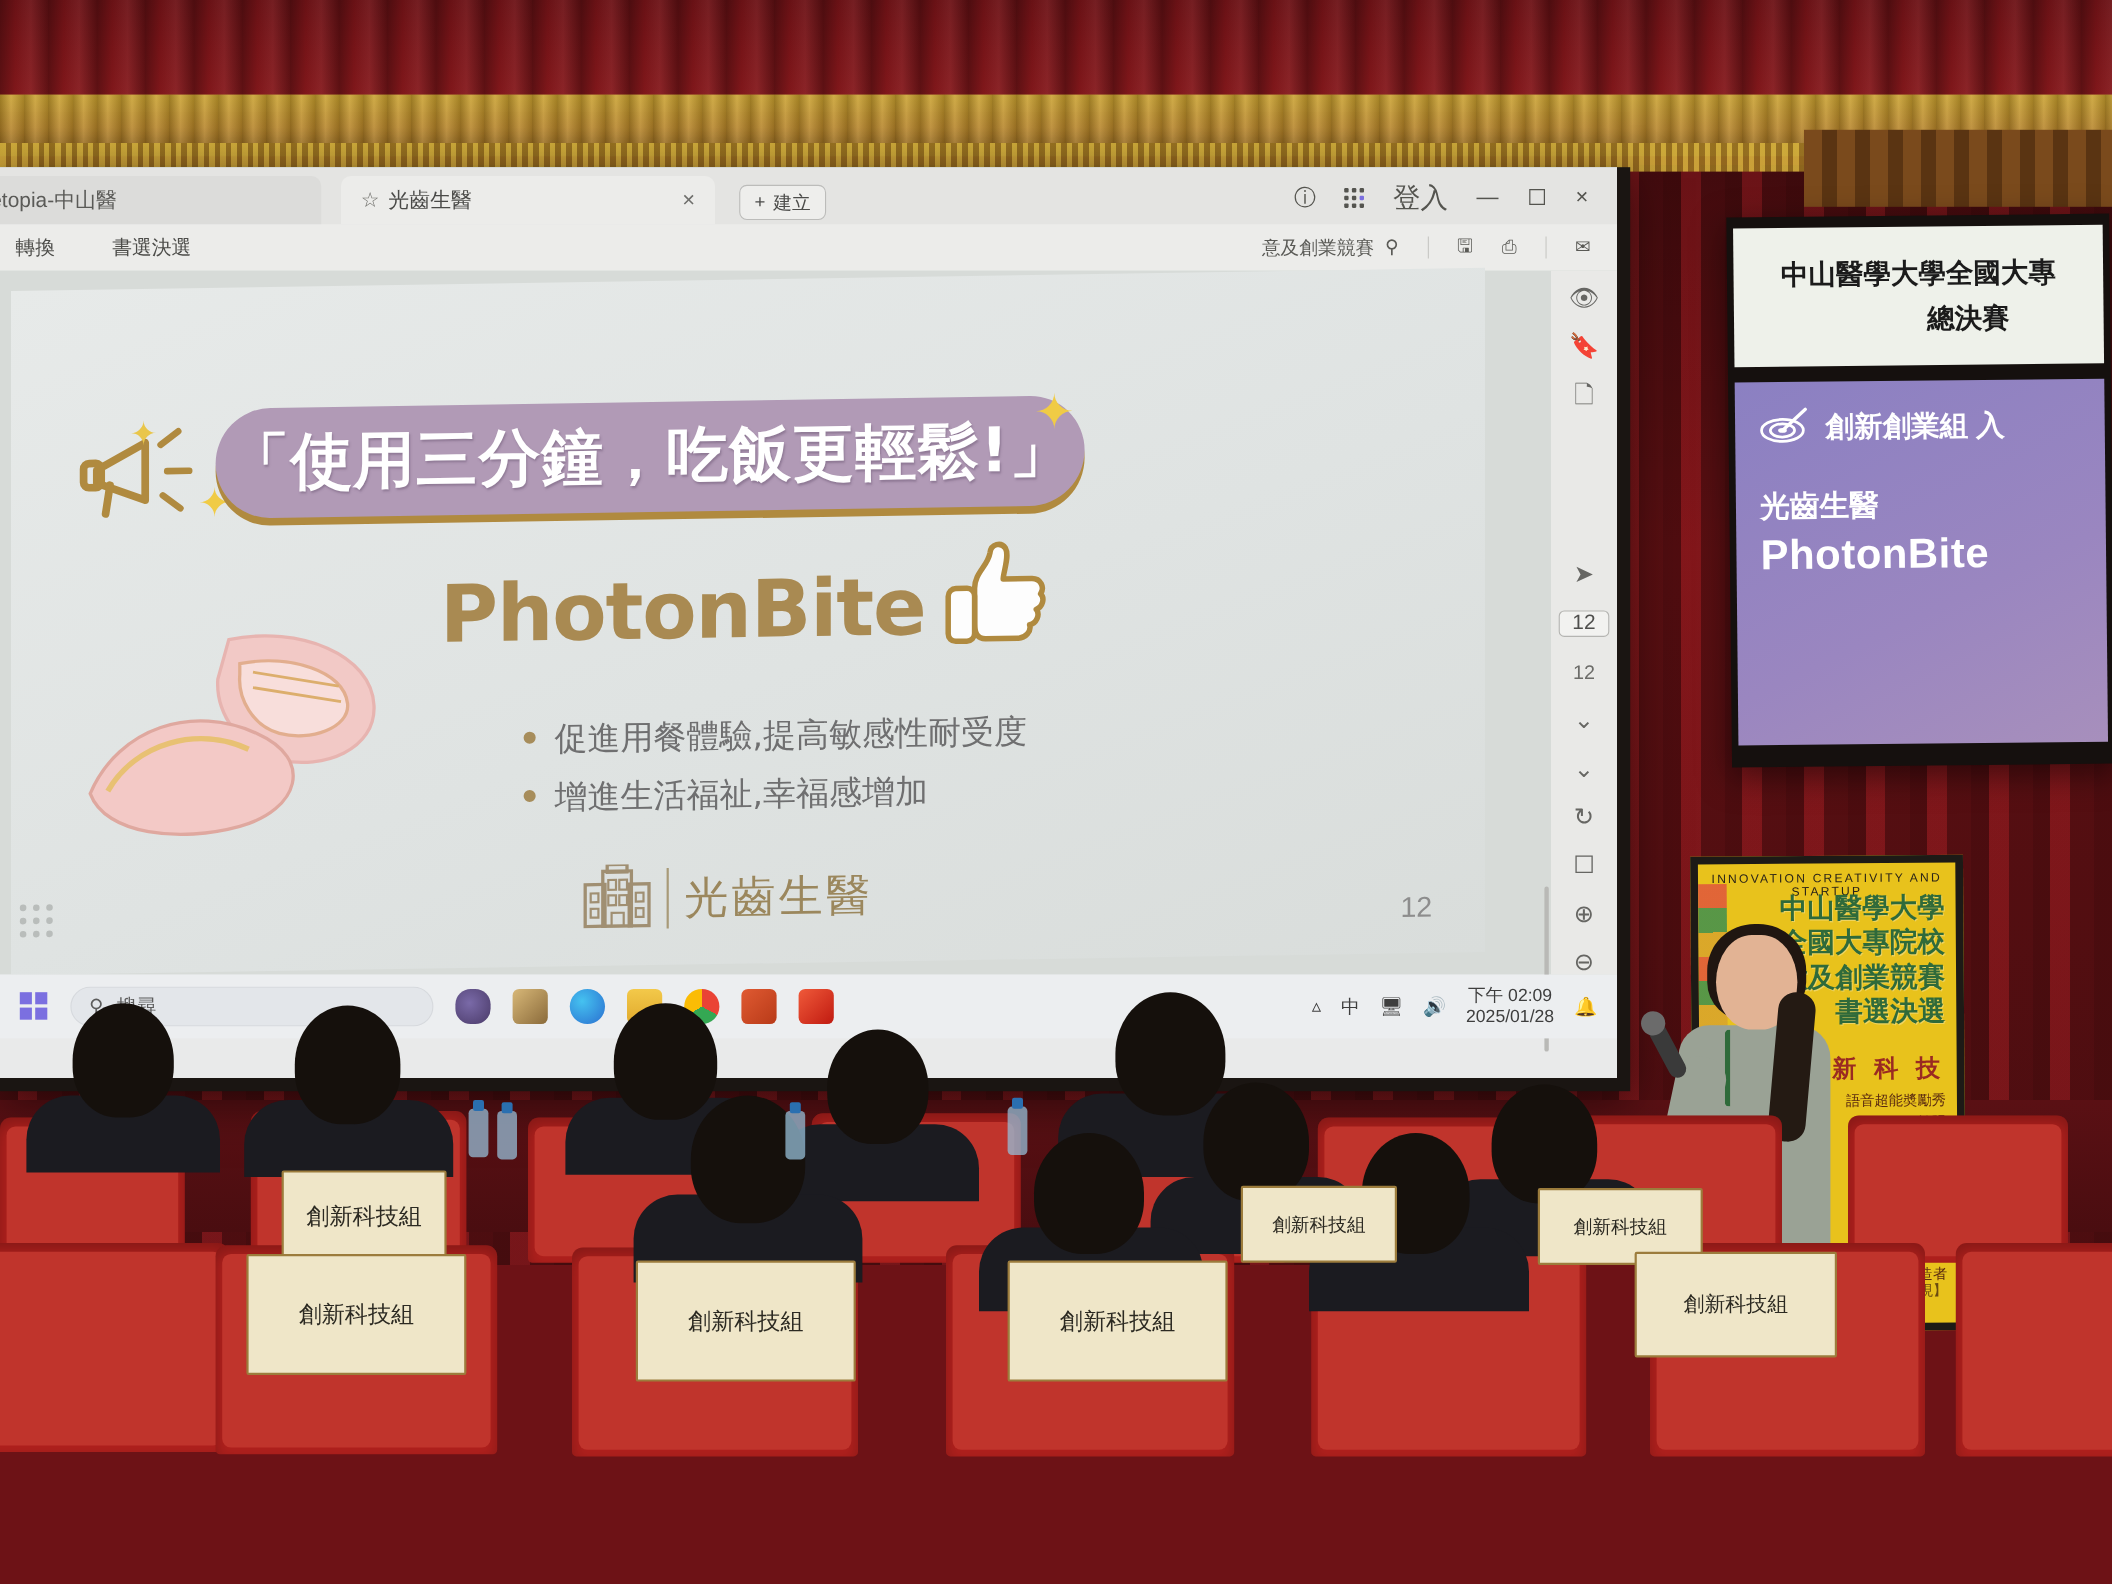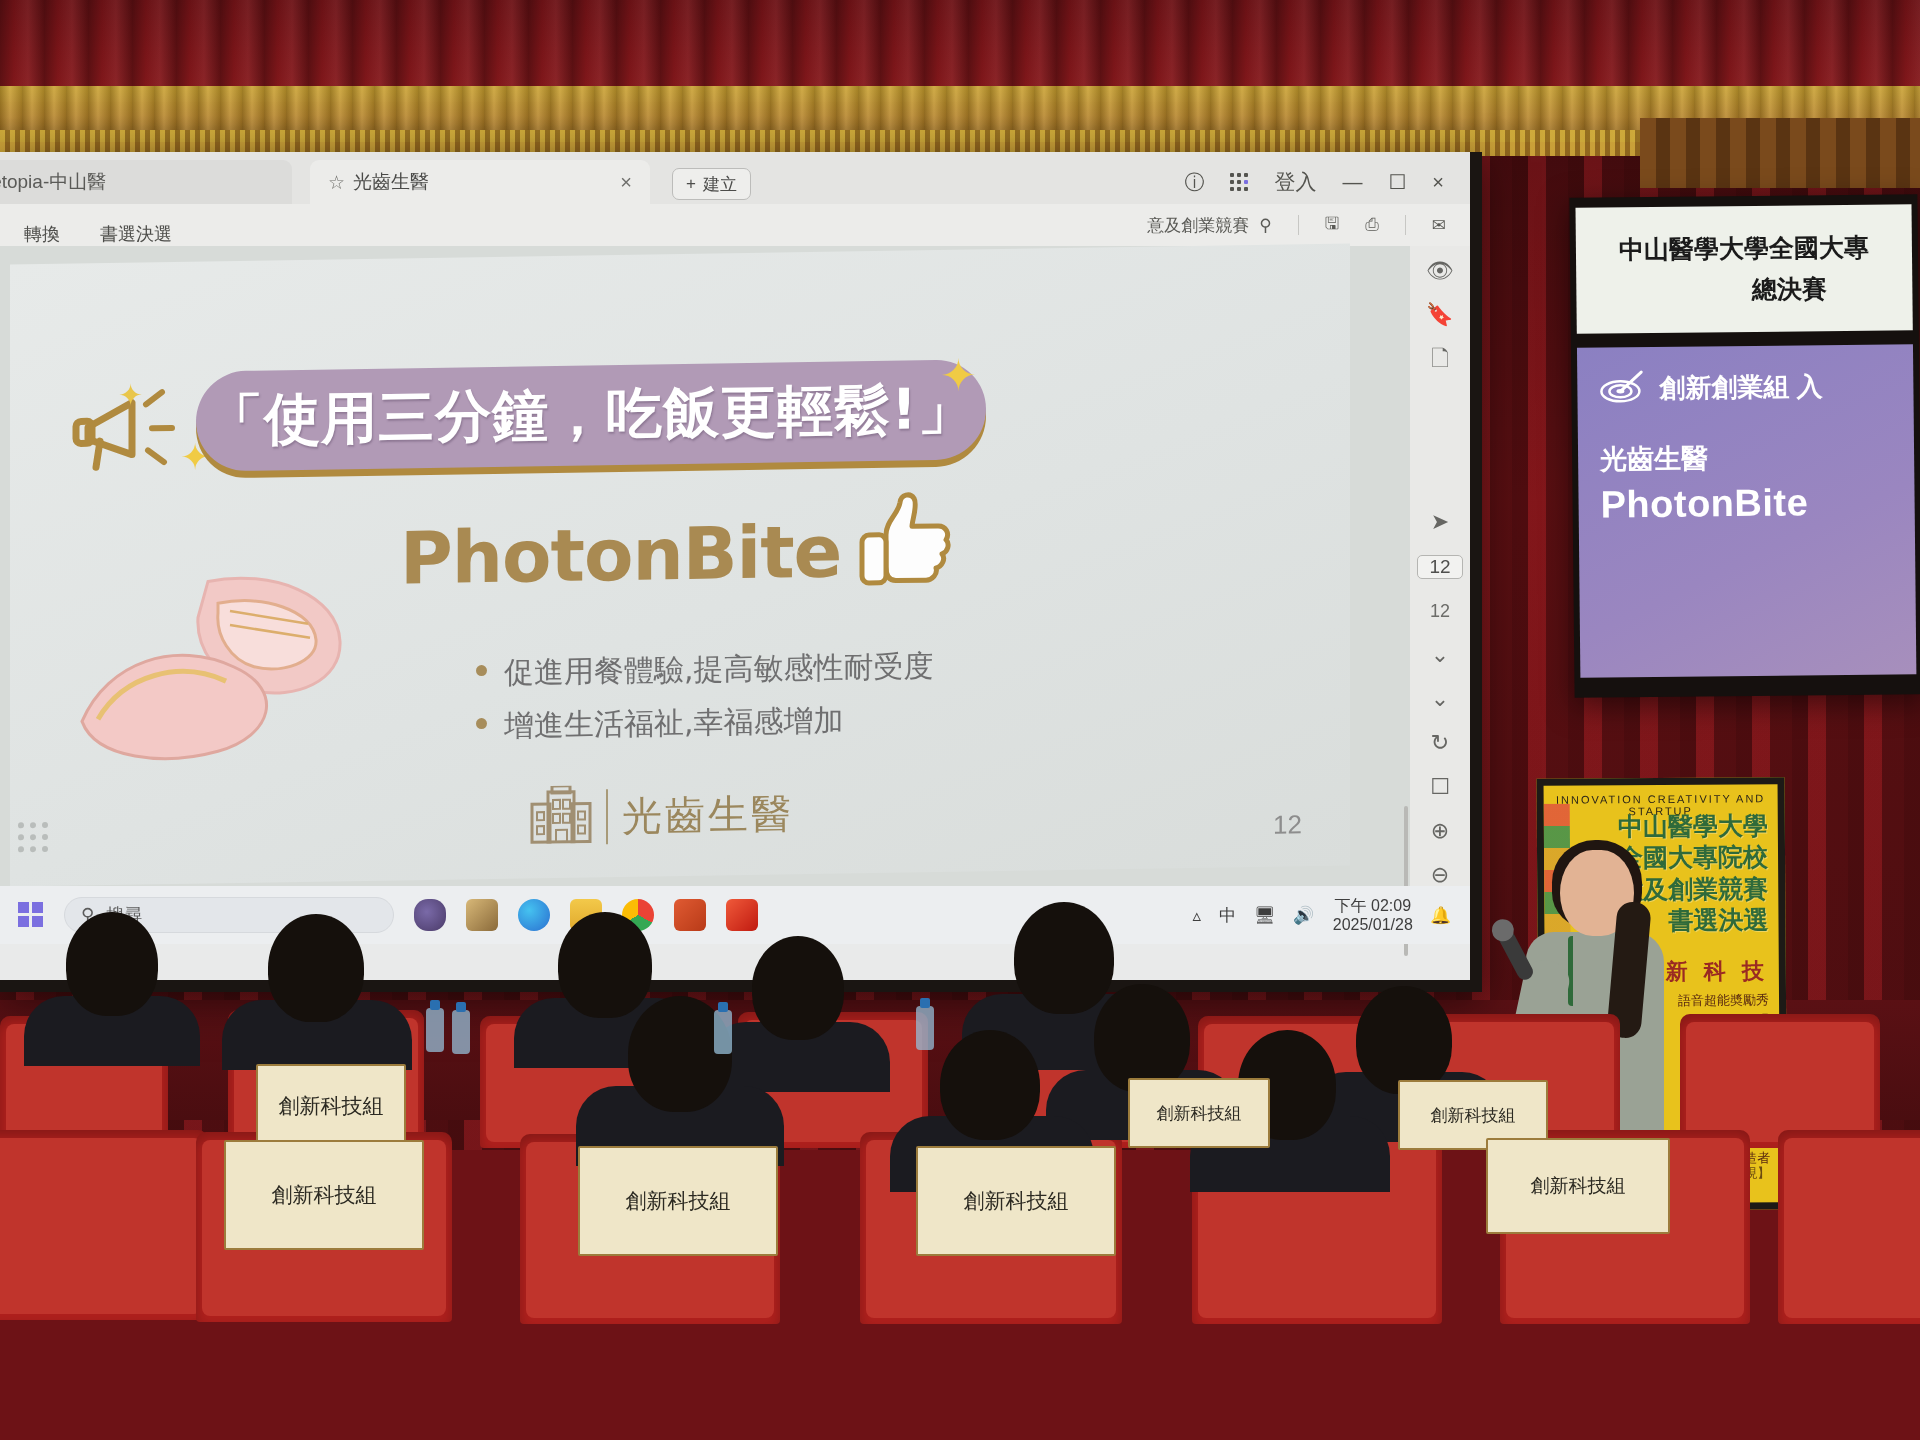--- a/index.html
+++ b/index.html
@@ -82,28 +82,28 @@
   .newtab{
     margin-left:22px; margin-bottom:4px; height:32px;
     border:1px solid #bcbcba; border-radius:7px;
     display:flex; align-items:center; gap:7px; padding:0 13px;
     font-size:17px; color:#4c4c4a; background:#eeeeec;
   }
   .winbtns{
     margin-left:auto; display:flex; align-items:center; gap:26px;
     padding:0 26px 8px 0; color:#54544f; font-size:20px;
   }
-  .winbtns .signin{ font-size:21px; }
+  .winbtns .signin{ font-size:25px; }
   .grid-ic{ display:inline-block; width:18px; height:18px; position:relative;}
   .grid-ic i{ position:absolute; width:4px; height:4px; background:#54544f; border-radius:1px;}
 
   .menubar{
     position:absolute; left:0; top:52px; width:1470px; height:42px;
-    background:#ececea; display:flex; align-items:flex-end; gap:40px;
-    padding-left:24px; font-size:18px; color:#4d4d4a;
+    background:#ececea; display:flex; align-items:center; gap:52px;
+    padding-left:14px; font-size:18px; color:#4d4d4a;
   }
   .toolbar2{
     position:absolute; left:0; top:52px; width:1470px; height:42px;
     display:flex; align-items:center; justify-content:flex-end;
     gap:26px; padding-right:24px; font-size:17px; color:#5a5a56;
     pointer-events:none;
   }
   .findbox{ display:flex; align-items:center; gap:10px; }
   .divider-v{ width:1px; height:20px; background:#c7c7c4; }
 

